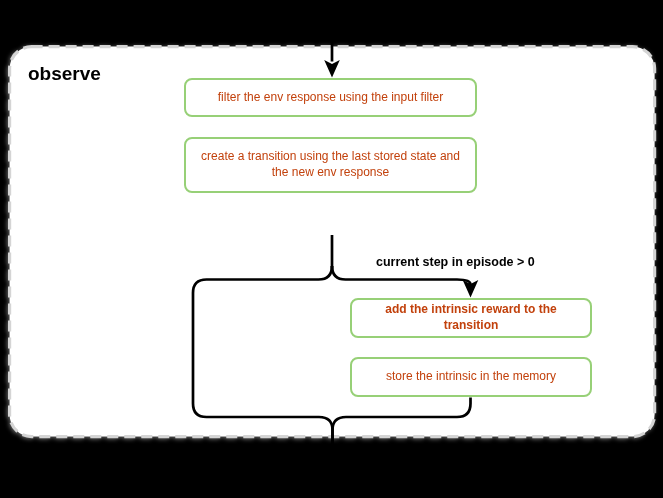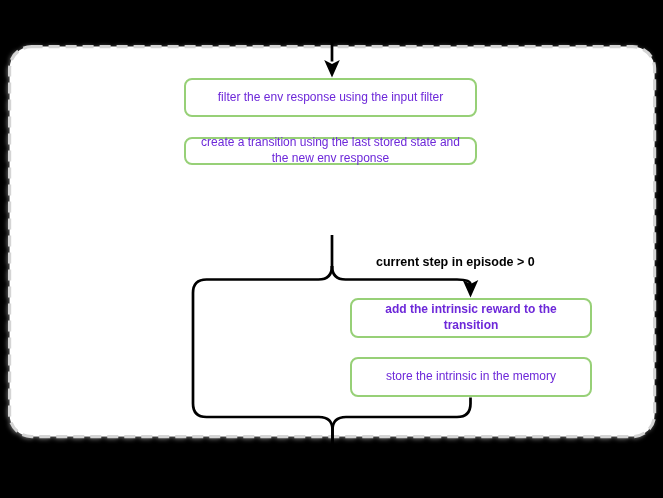--- a/index.html
+++ b/index.html
@@ -44,25 +44,25 @@
     box-sizing: border-box;
     background: #ffffff;
     border: 2.5px solid #97d077;
     border-radius: 8px;
     display: flex;
     align-items: center;
     justify-content: center;
     text-align: center;
     font-size: 12px;
     line-height: 1.3;
-    color: #6d28d9;
+    color: #c2410c;
     padding: 2px 10px;
   }
   .node-1 { left: 184px; top: 78px;  width: 293px; height: 39px; }
-  .node-2 { left: 184px; top: 137px; width: 293px; height: 28px; }
+  .node-2 { left: 184px; top: 137px; width: 293px; height: 56px; }
   .node-3 { left: 184px; top: 197px; width: 293px; height: 38px; }
   .node-4 { left: 350px; top: 298px; width: 242px; height: 40px; font-weight: bold; }
   .node-5 { left: 350px; top: 357px; width: 242px; height: 40px; }
   .condition-label {
     position: absolute;
     left: 348px;
     top: 255px;
     font-size: 12.5px;
     font-weight: bold;
     line-height: 1.2;
@@ -101,20 +101,21 @@
 
   <path class="connector" d="M 332 266 Q 332 279.5 318.5 279.5 H 206.5 Q 193 279.5 193 293 V 403.5 Q 193 417 206.5 417 H 319 Q 332.5 417 332.5 430 V 455"></path>
 
   <path class="connector" d="M 332 266 Q 332 279.5 345.5 279.5 H 457 Q 470.5 279.5 470.5 284.5"></path>
   <path class="arrowhead" d="M 470.5 297.5 L 462.7 280 L 470.5 284 L 478.3 280 Z"></path>
 
   <path class="connector" d="M 470.5 397.5 V 403.5 Q 470.5 417 457 417 H 346 Q 332.5 417 332.5 430 V 455"></path>
 </svg>
 
 <div class="overlay">
+  <div class="group-title">observe</div>
 
   <div class="node node-1">
     <span>filter the env response using the input filter</span>
   </div>
 
   <div class="node node-2">
     <span>create a transition using the last stored state and the new env response</span>
   </div>
 
 

